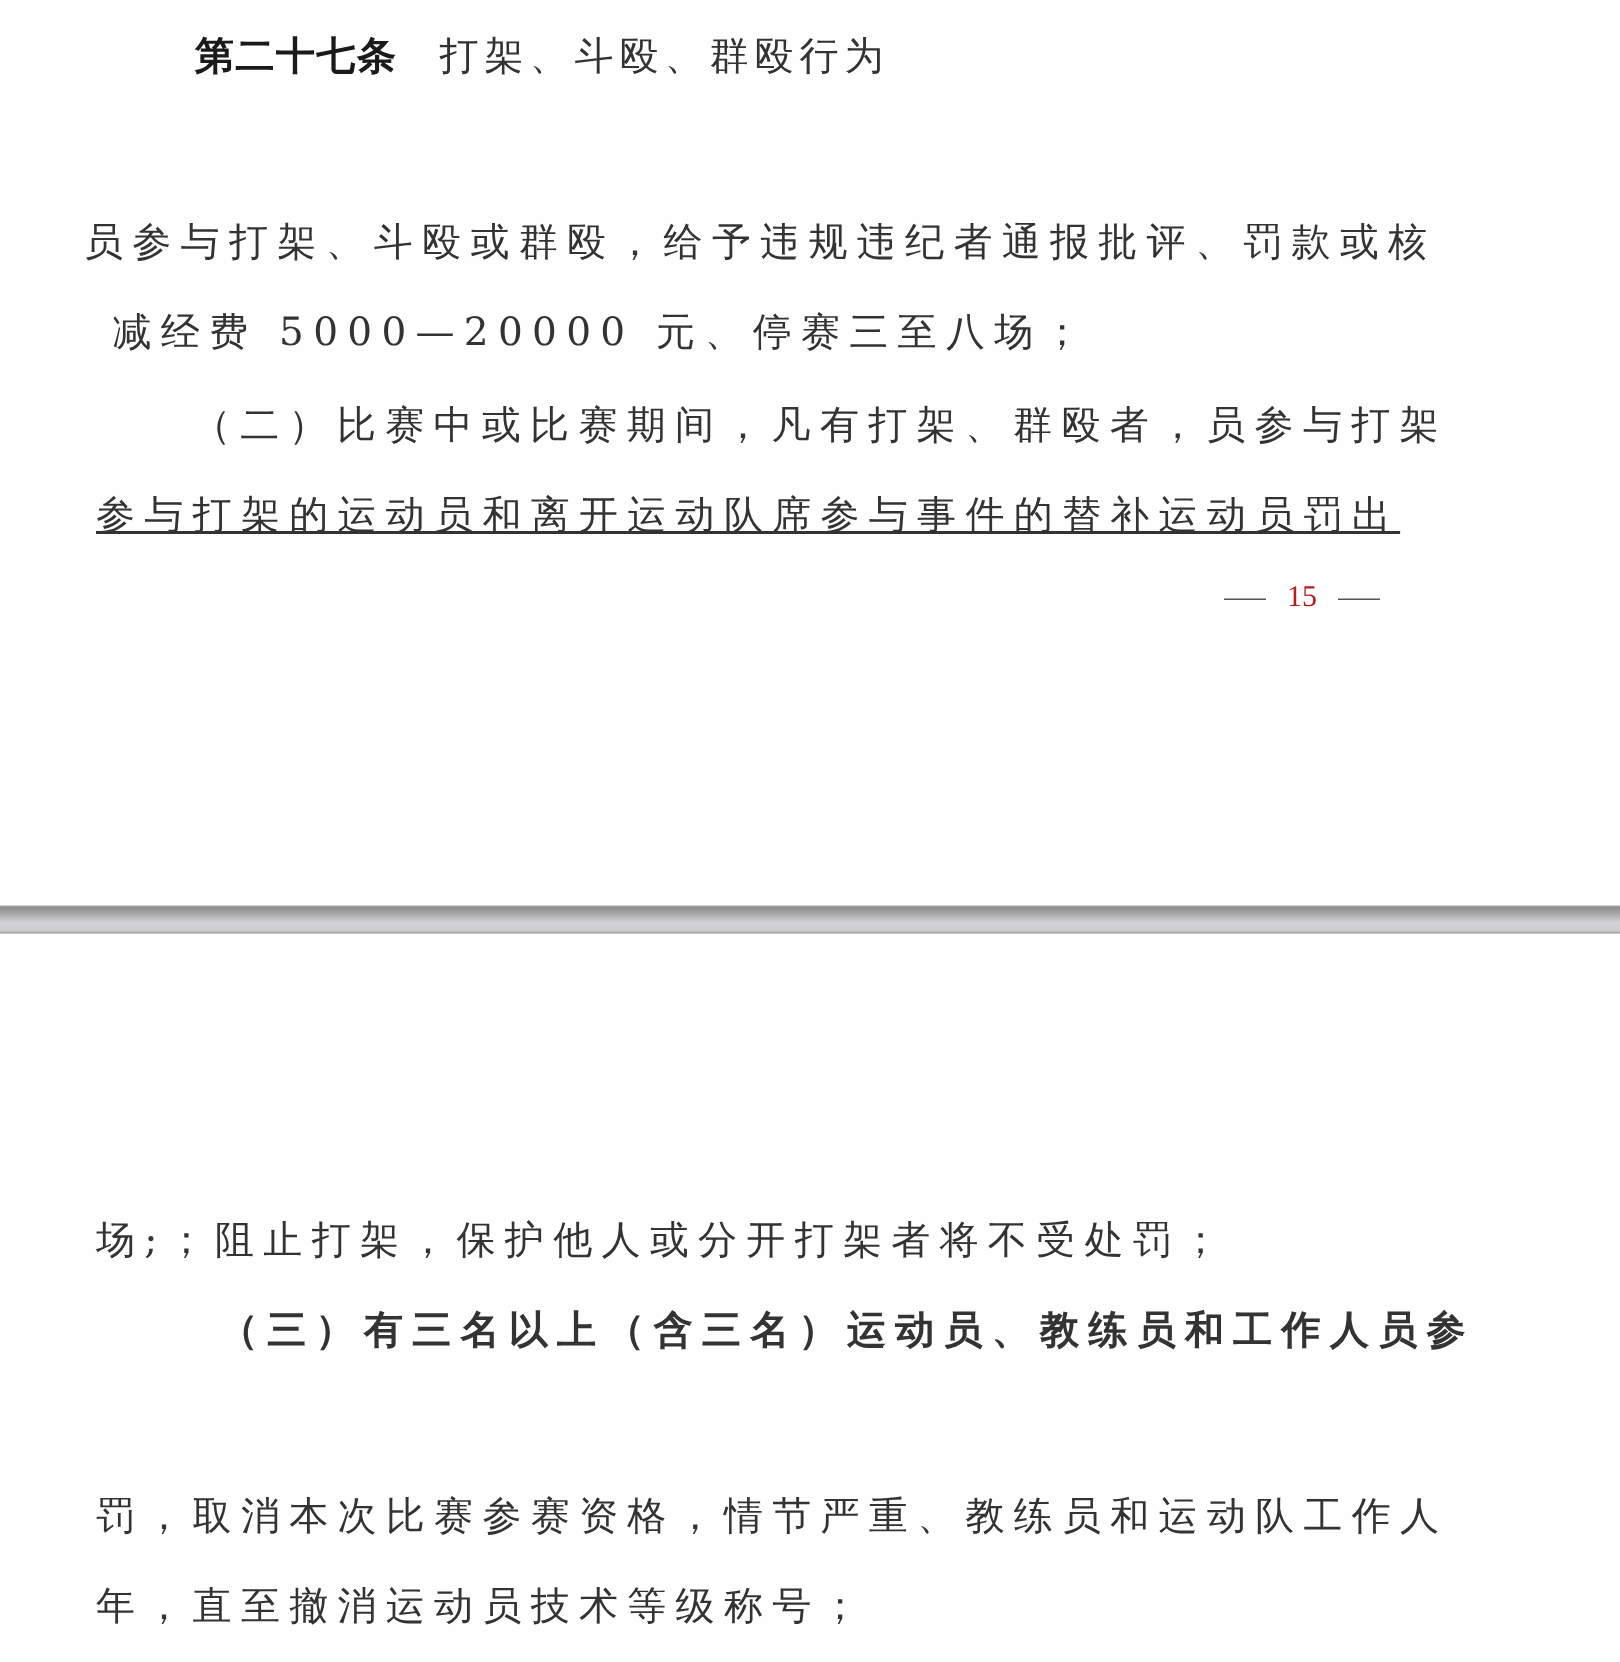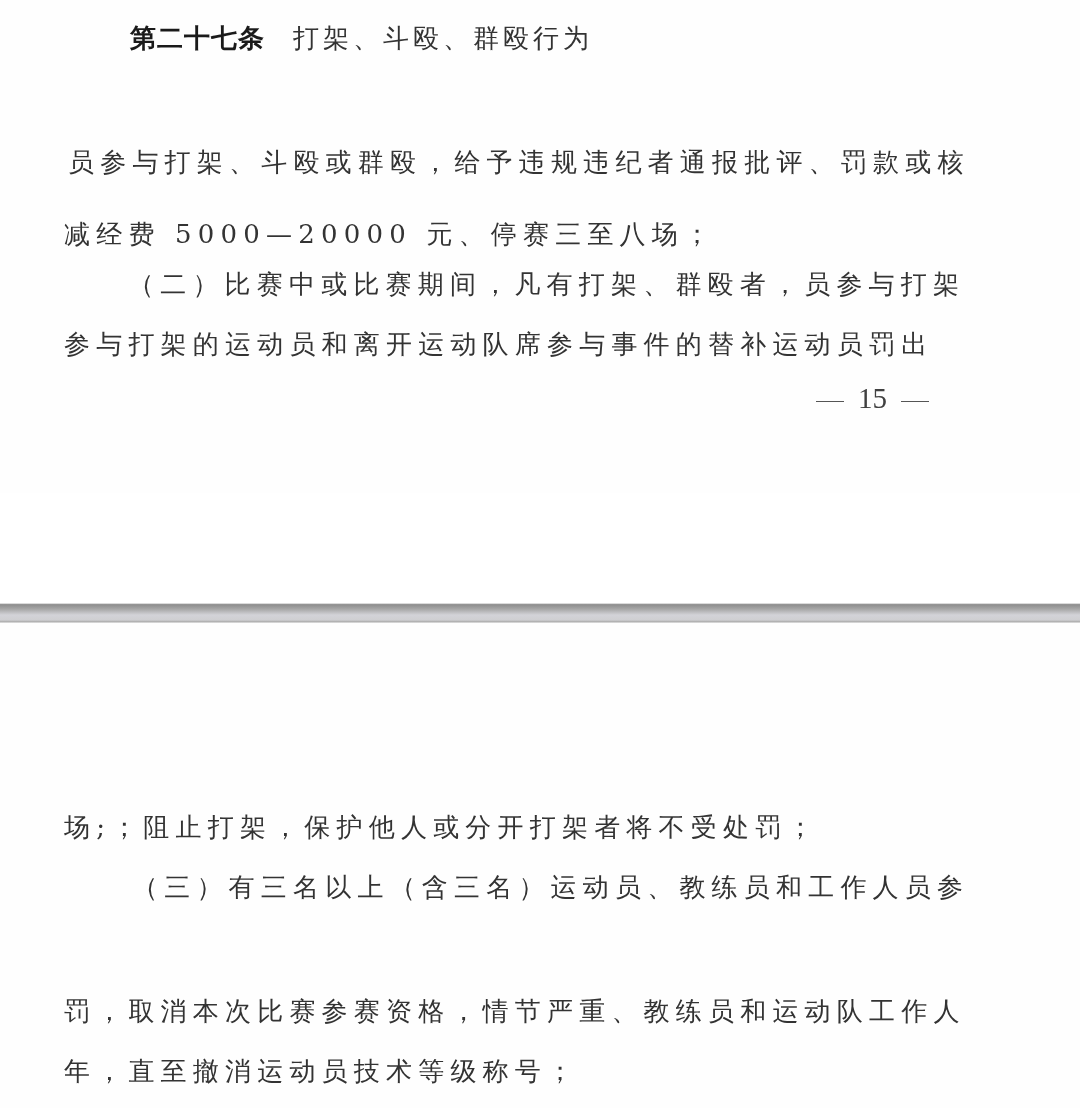--- a/index.html
+++ b/index.html
@@ -12,45 +12,45 @@
     .page { position: absolute; left: 0; width: 1080px; background: #fefefe; }
     .page-top { top: 0; height: 493px; }
     .page-bottom { top: 623px; height: 591px; }
     .line {
       position: absolute; font-size: 26px; line-height: 32px; white-space: nowrap;
       letter-spacing: 6.2px; color: #333;
     }
     .heading-num { font-family: "DejaVu Sans", "Liberation Sans", sans-serif; font-weight: bold; letter-spacing: 1px; color: #1a1a1a; }
     .heading-title { letter-spacing: 4px; margin-left: 28px; }
     .page-number {
-      position: absolute; font-size: 29px; line-height: 28px; color: #404040;
+      position: absolute; font-size: 20px; line-height: 28px; color: #b91c1c;
       font-family: "Liberation Serif", "DejaVu Serif", serif;
     }
     .page-number .dash { display: inline-block; width: 28px; height: 1px; background: #555; vertical-align: middle; margin: 0 14px; }
     .page-gap {
       position: absolute; top: 603px; left: 0; width: 1080px; height: 20px;
       background: linear-gradient(to bottom, #fefefe 0%, #8d8d8d 8%, #a6a6a6 30%, #d3d3d8 60%, #cfcfd2 85%, #a8a8a8 95%, #ffffff 100%);
     }
   </style>
 </head>
 <body>
 
 <div class="page page-top">
   <div class="line" style="top:22px; left:130px;">
     <span class="heading-num">第二十七条</span><span class="heading-title">打架、斗殴、群殴行为</span>
   </div>
-  <div class="line" style="top:146px; left:68px;">员参与打架、斗殴或群殴，给予违规违纪者通报批评、罚款或核</div>
-  <div class="line" style="top:206px; left:64px;margin-top:12px;">减经费 5000—20000 元、停赛三至八场；</div>
+  <div class="line" style="top:146px; left:56px;font-family:Liberation Serif, serif;">员参与打架、斗殴或群殴，给予违规违纪者通报批评、罚款或核</div>
+  <div class="line" style="top:206px; left:75px;">减经费 5000—20000 元、停赛三至八场；</div>
   <div class="line" style="top:268px; left:128px;">（二）比赛中或比赛期间，凡有打架、群殴者，员参与打架</div>
-  <div class="line" style="top:328px; left:64px;">参与打架的运动员和离开运动队席参与事件的替补运动员罚出</div>
+  <div class="line" style="top:328px; left:64px;text-decoration:underline;">参与打架的运动员和离开运动队席参与事件的替补运动员罚出</div>
   <div class="page-number" style="top:384px; left:802px;">
     <span class="dash"></span><span>15</span><span class="dash"></span>
   </div>
 </div>
 
 <div class="page-gap"></div>
 
 <div class="page page-bottom">
   <div class="line" style="top:188px; left:64px;">场;；阻止打架，保护他人或分开打架者将不受处罚；</div>
-  <div class="line" style="top:248px; left:132px;">（三）有三名以上（含三名）运动员、教练员和工作人员参</div>
+  <div class="line" style="top:248px; left:146px;font-weight:bold;">（三）有三名以上（含三名）运动员、教练员和工作人员参</div>
   <div class="line" style="top:372px; left:64px;">罚，取消本次比赛参赛资格，情节严重、教练员和运动队工作人</div>
   <div class="line" style="top:432px; left:64px;">年，直至撤消运动员技术等级称号；</div>
 </div>
 
 </body></html>

